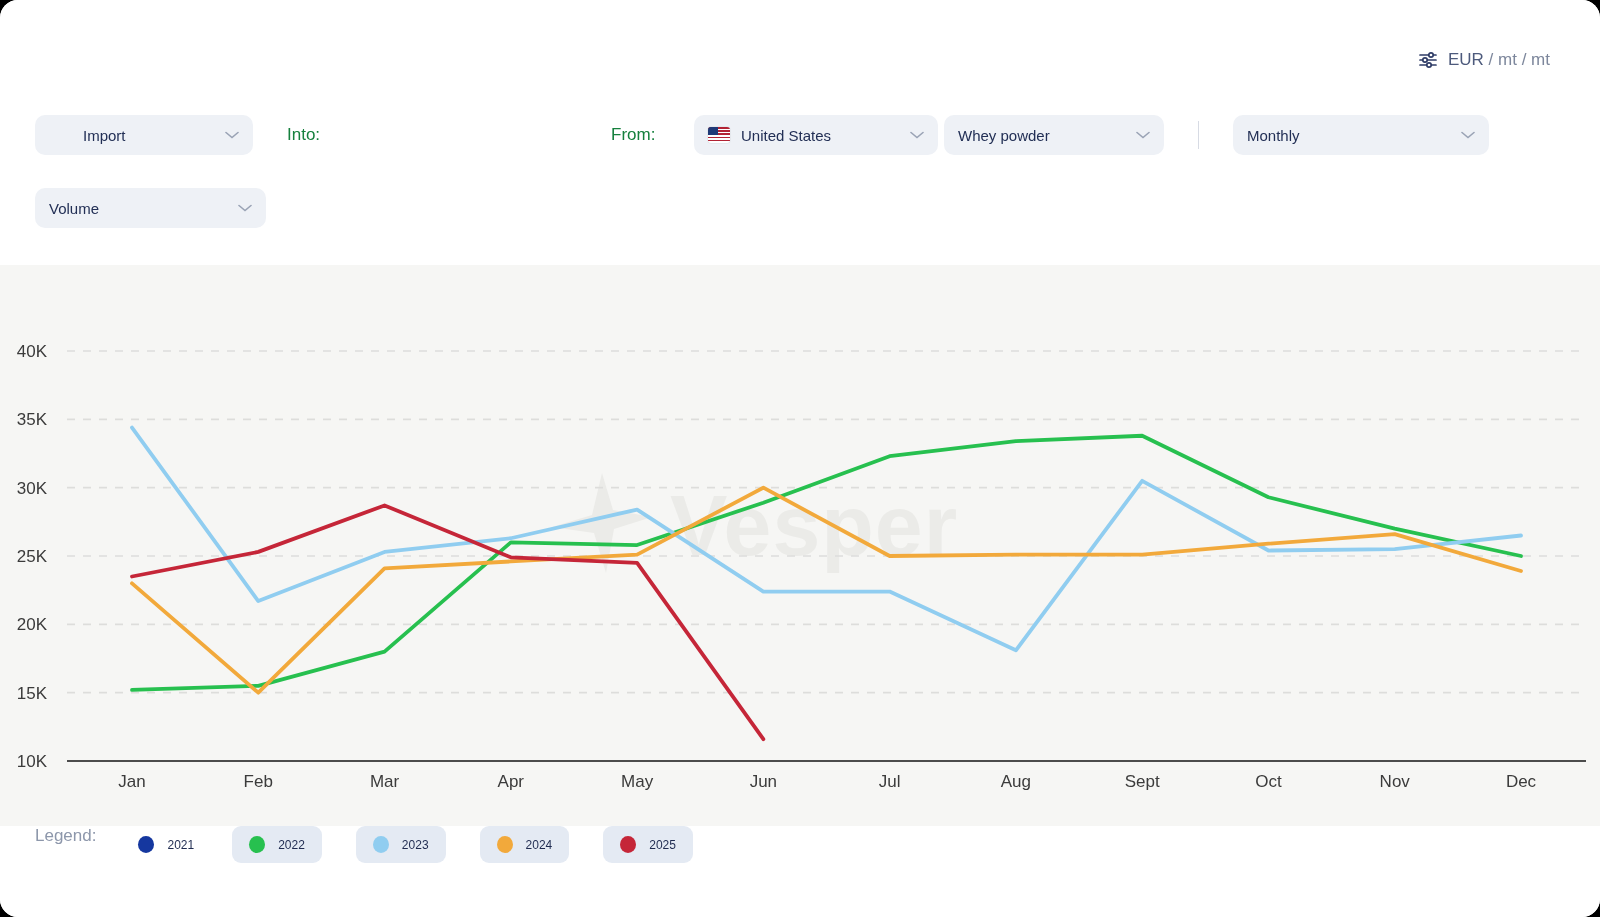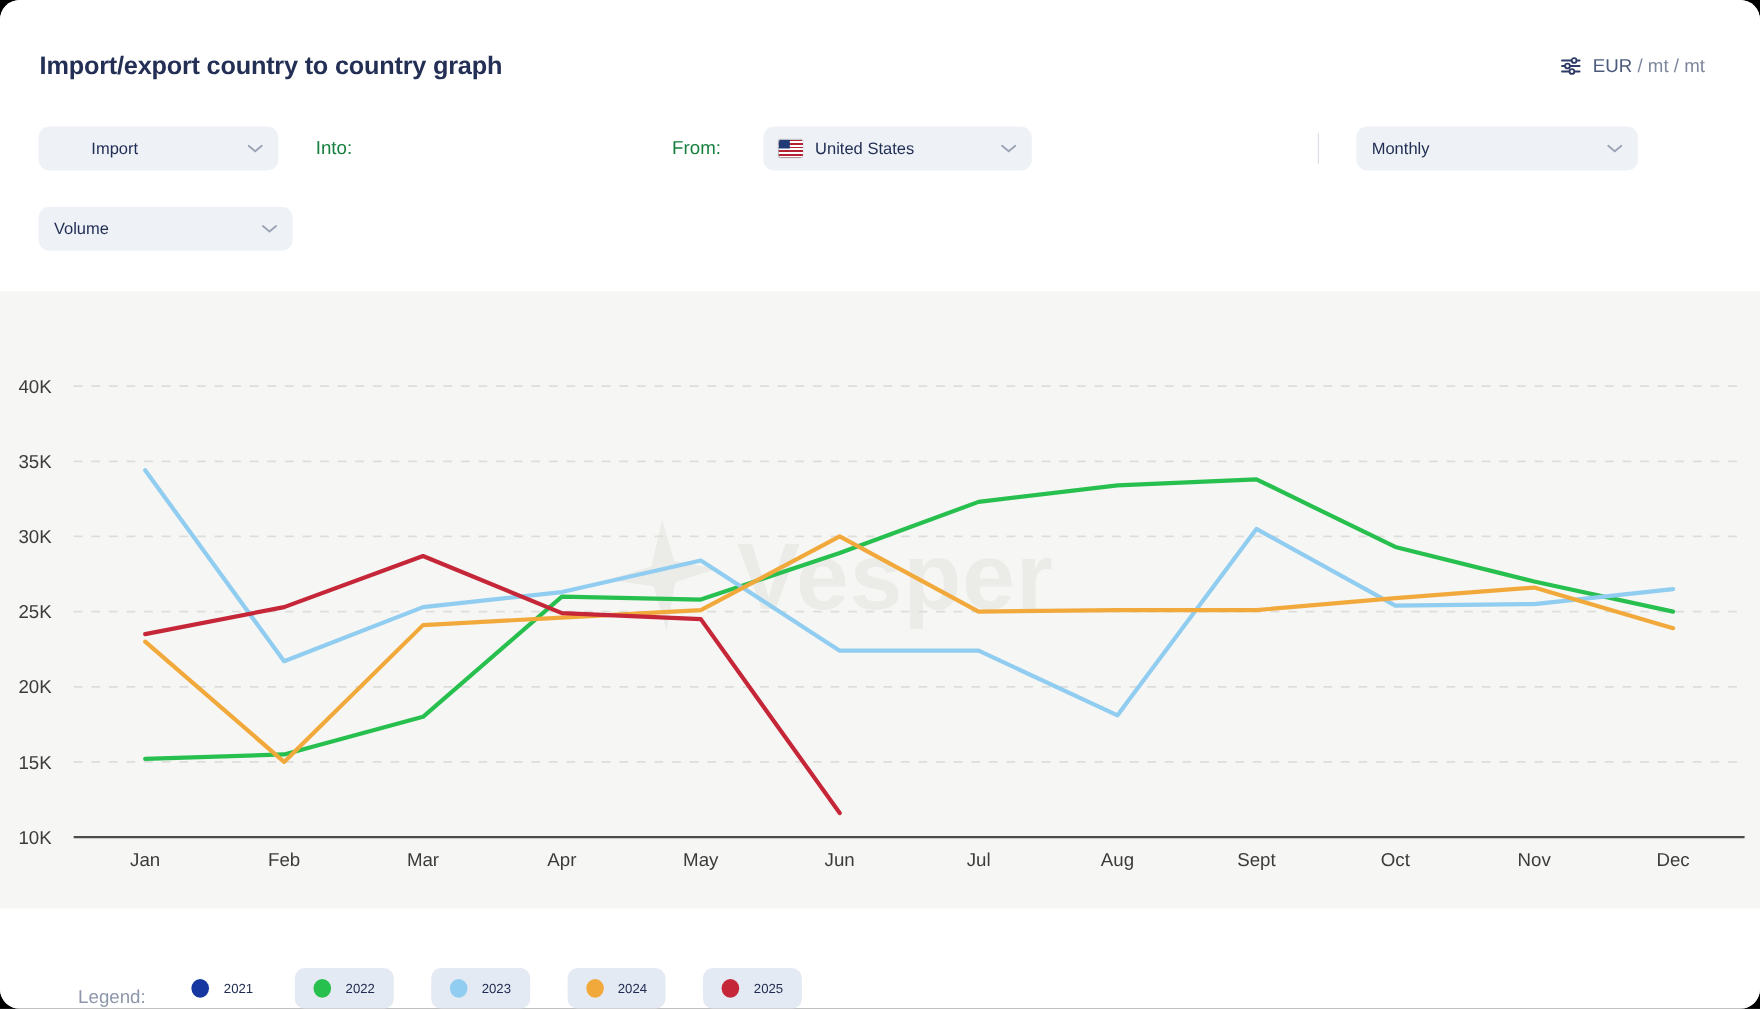--- a/index.html
+++ b/index.html
@@ -28,35 +28,34 @@
   .flag-cn::after  { content:"\2605"; position:absolute; left:9px; top:-2px; color:#ffd84d; font-size:5px; }
   .flag-us { background:repeating-linear-gradient(#b22234 0 1.6px, #fff 1.6px 3.2px); }
   .flag-us::before { content:""; position:absolute; left:0; top:0; width:10px; height:8px; background:#1f3a77; }
   .vdivider { position:absolute; width:1px; height:28px; background:#d7dbe4; }
   
   .panel { position:absolute; left:0; top:265px; width:1600px; height:561px; background:#f6f6f4; }
   .watermark { position:absolute; left:552px; top:208px; display:flex; align-items:center; gap:18px; color:#ebebe8; z-index:0; user-select:none; }
   .watermark .wm-text { font-size:86px; font-weight:700; letter-spacing:1px; }
   .panel svg.chart { position:relative; z-index:1; display:block; }
   
-  .legend-row { position:absolute; left:0; top:826px; width:1600px; height:91px; background:#fff; display:flex; align-items:flex-end;padding-left:36px; }
+  .legend-row { position:absolute; left:0; top:826px; width:1600px; height:91px; background:#fff; display:flex; align-items:flex-start; }
   .legend-label { margin-left:35px; font-size:17px; color:#8d97ab; }
   .legend-items { display:flex; align-items:center; margin-left:38px; gap:34px; }
   .legend-item { display:flex; align-items:center; gap:13px; height:37px; padding:0 4px; border-radius:9px; cursor:pointer; }
   .legend-item.pill { background:#e4eaf3; padding:0 17px; }
   .legend-dot { width:16px; height:17px; border-radius:50%; flex:0 0 auto; }
   .legend-year { font-size:12px; color:#1f2b50; }
 </style>
 </head>
 <body>
 
 <div class="card">
 
   <div class="header">
-    <div class="title">Import/export country to country graph</div>
 
     <div class="unit-box">
       <span>
         <svg width="20" height="20" viewBox="0 0 20 20" fill="none" stroke="#2e3b66" stroke-width="1.7" stroke-linecap="round">
           <line x1="2" y1="5" x2="18" y2="5"></line>
             <circle cx="13" cy="5" r="2.2" fill="#fff"></circle>
           <line x1="2" y1="10" x2="18" y2="10"></line>
             <circle cx="7" cy="10" r="2.2" fill="#fff"></circle>
           <line x1="2" y1="15" x2="18" y2="15"></line>
             <circle cx="11" cy="15" r="2.2" fill="#fff"></circle>
@@ -82,20 +81,28 @@
     <div class="dd" style="left:694px; top:115px; width:244px;align-items:center;">
       <span class="flag flag-us"></span>
       <span class="lbl">United States</span>
       <span class="chev">
         <svg width="14" height="8" viewBox="0 0 14 8" fill="none" stroke="#9aa3b5" stroke-width="1.6" stroke-linecap="round">
             <path d="M1 1.5 L7 6.5 L13 1.5"></path>
           </svg>
       </span>
     </div>
 
+    <div class="dd" style="left:944px; top:115px; width:220px;">
+      <span class="lbl">Whey powder</span>
+      <span class="chev">
+        <svg width="14" height="8" viewBox="0 0 14 8" fill="none" stroke="#9aa3b5" stroke-width="1.6" stroke-linecap="round">
+            <path d="M1 1.5 L7 6.5 L13 1.5"></path>
+          </svg>
+      </span>
+    </div>
 
     <div class="vdivider" style="left:1198px; top:121px;"></div>
 
     <div class="dd" style="left:1233px; top:115px; width:256px;">
       <span class="lbl">Monthly</span>
       <span class="chev">
         <svg width="14" height="8" viewBox="0 0 14 8" fill="none" stroke="#9aa3b5" stroke-width="1.6" stroke-linecap="round">
             <path d="M1 1.5 L7 6.5 L13 1.5"></path>
           </svg>
       </span>

